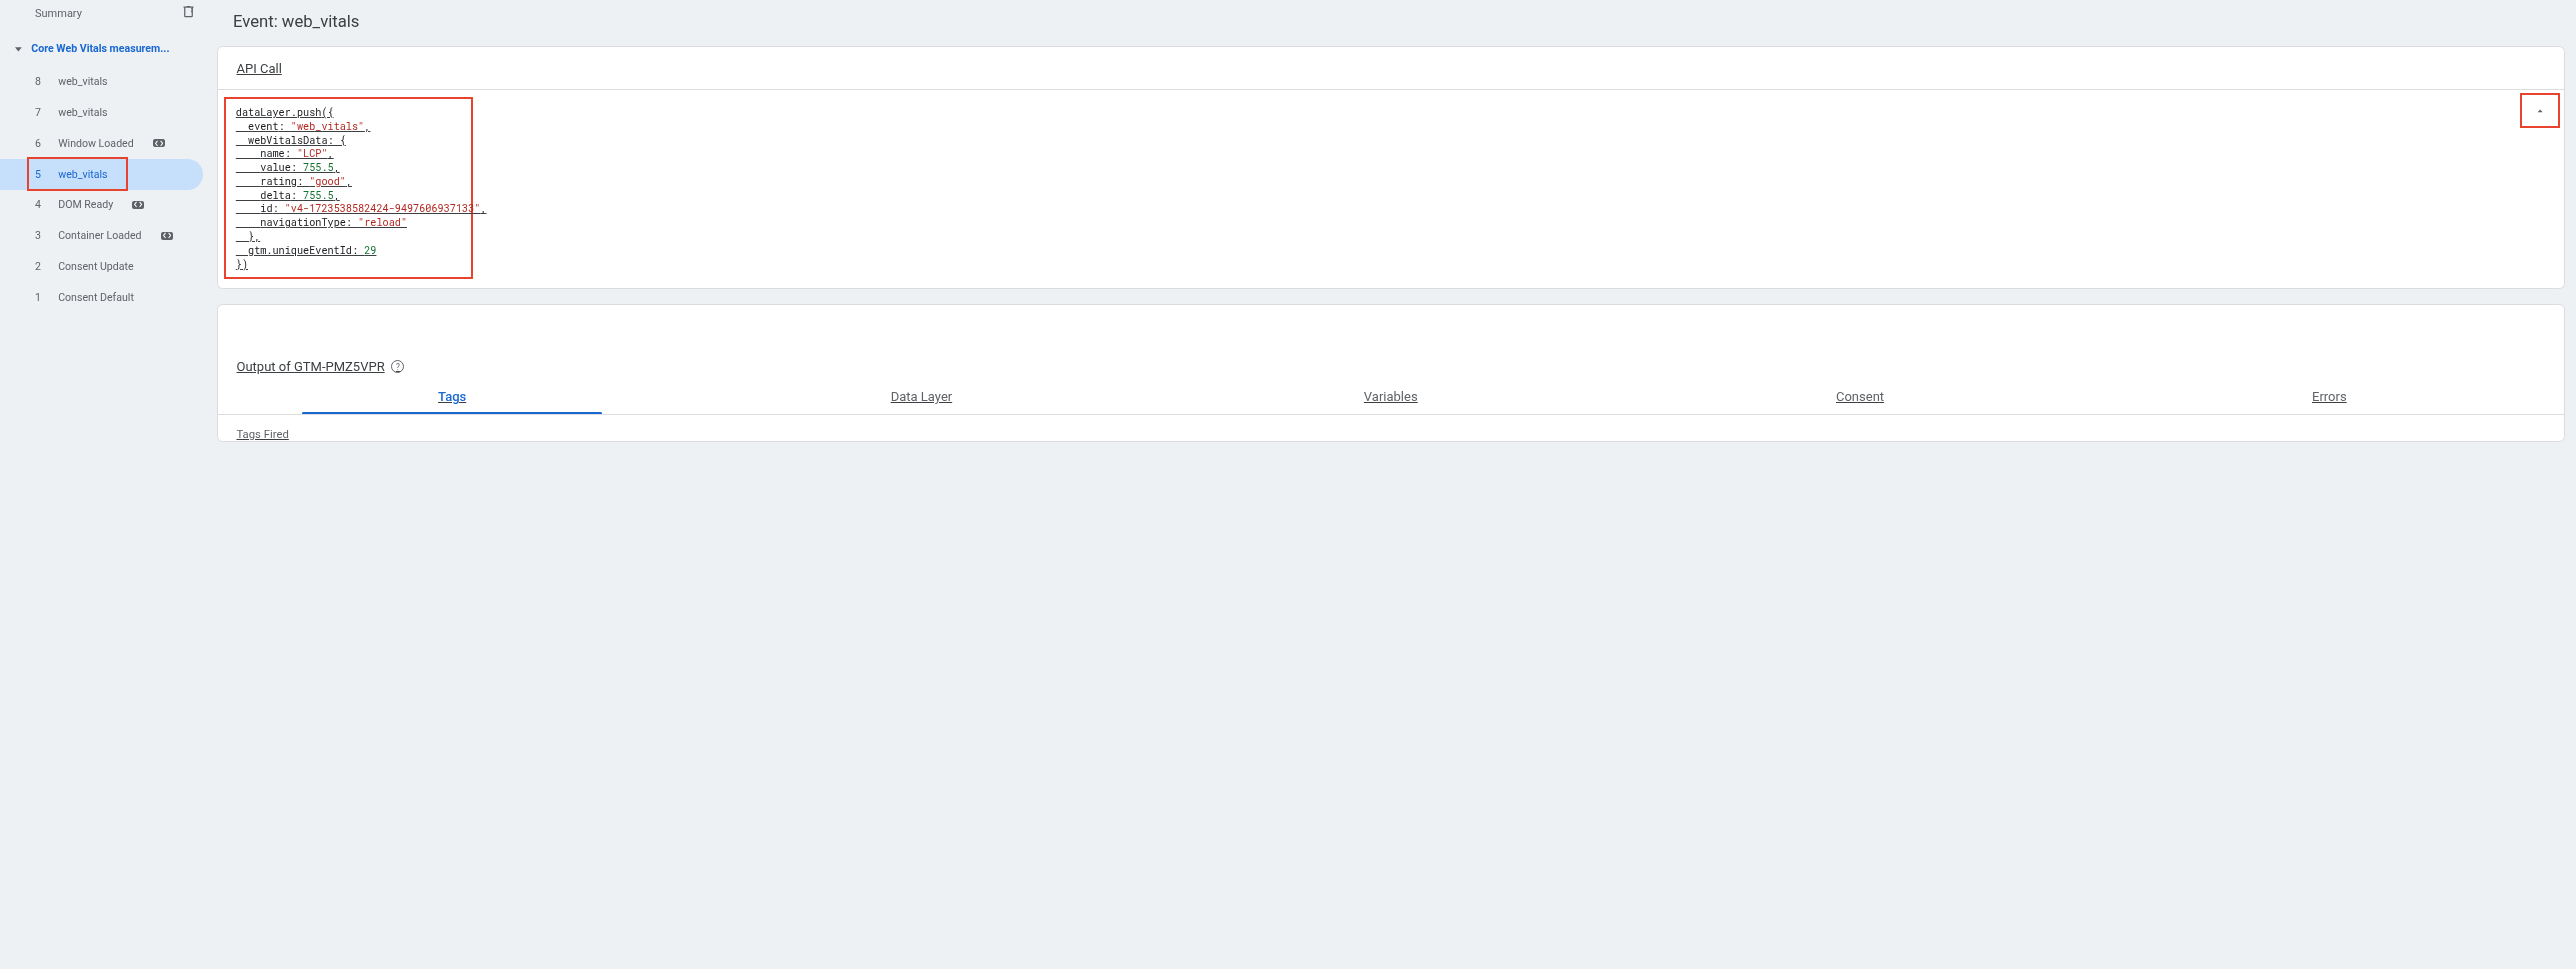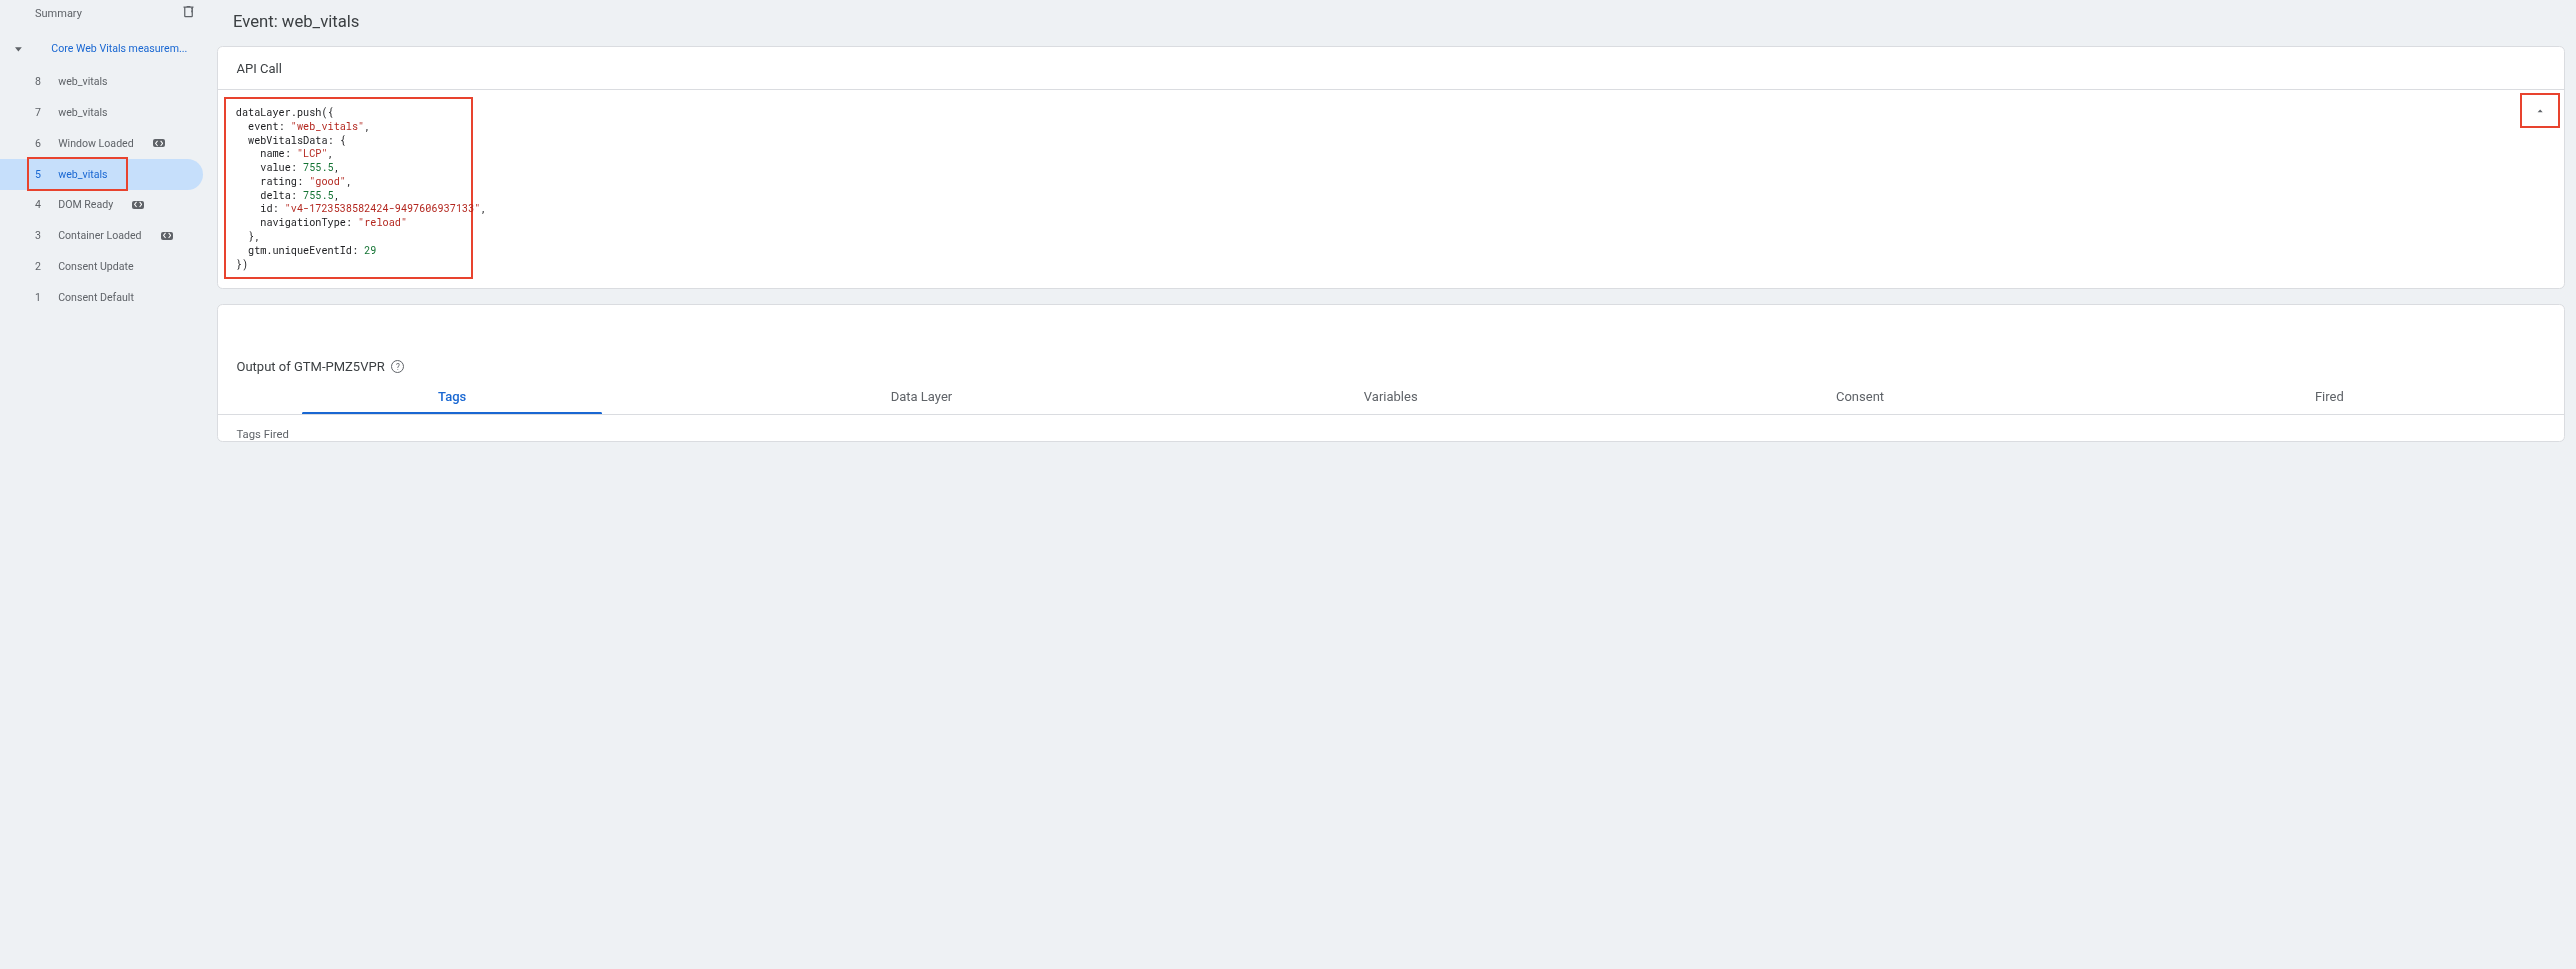--- a/index.html
+++ b/index.html
@@ -40,22 +40,21 @@
   }
   .group-row .caret {
     width: 6.8px; height: 6.8px;
     fill: #5f6368;
     flex-shrink: 0;
   }
   .group-title {
     white-space: nowrap;
     overflow: hidden;
     text-overflow: ellipsis;
-    font-weight: 400;
-    margin-left: 20px;
+    font-weight: 700;
   }
   .nav-list { list-style: none; }
   .nav-item {
     display: flex;
     align-items: center;
     padding: 8.9px 12.3px 8.9px 35px;
     gap: 15px;
     color: #5f6368;
     border-radius: 0 16.4px 16.4px 0;
     margin-right: 8.2px;
@@ -106,20 +105,21 @@
     font-size: 16.7px;
     color: #3c4043;
     font-weight: 400;
     margin: 0 0 15px 16.4px;
   }
   .card {
     background: #fff;
     border: 0.7px solid #dadce0;
     border-radius: 5.5px;
     margin-bottom: 15px;
+    text-decoration: underline;
   }
   .card-header {
     padding: 13.6px 19px;
     font-size: 13px;
     color: #3c4043;
     border-bottom: 0.7px solid #dadce0;
   }
   .api-body {
     position: relative;
     padding: 6.8px 19px 9.5px 6.8px;
@@ -312,19 +312,19 @@
     <section class="card">
       <div class="output-head-row">
         <span>Output of GTM-PMZ5VPR</span>
         <span class="help-icon">?</span>
       </div>
       <div class="tabs">
         <div class="tab active first">Tags</div>
         <div class="tab">Data Layer</div>
         <div class="tab">Variables</div>
         <div class="tab">Consent</div>
-        <div class="tab">Fired</div>
+        <div class="tab">Errors</div>
       </div>
       <div class="section-sub">Tags Fired</div>
     </section>
   </main>
 </div>
 
 
 </body></html>

